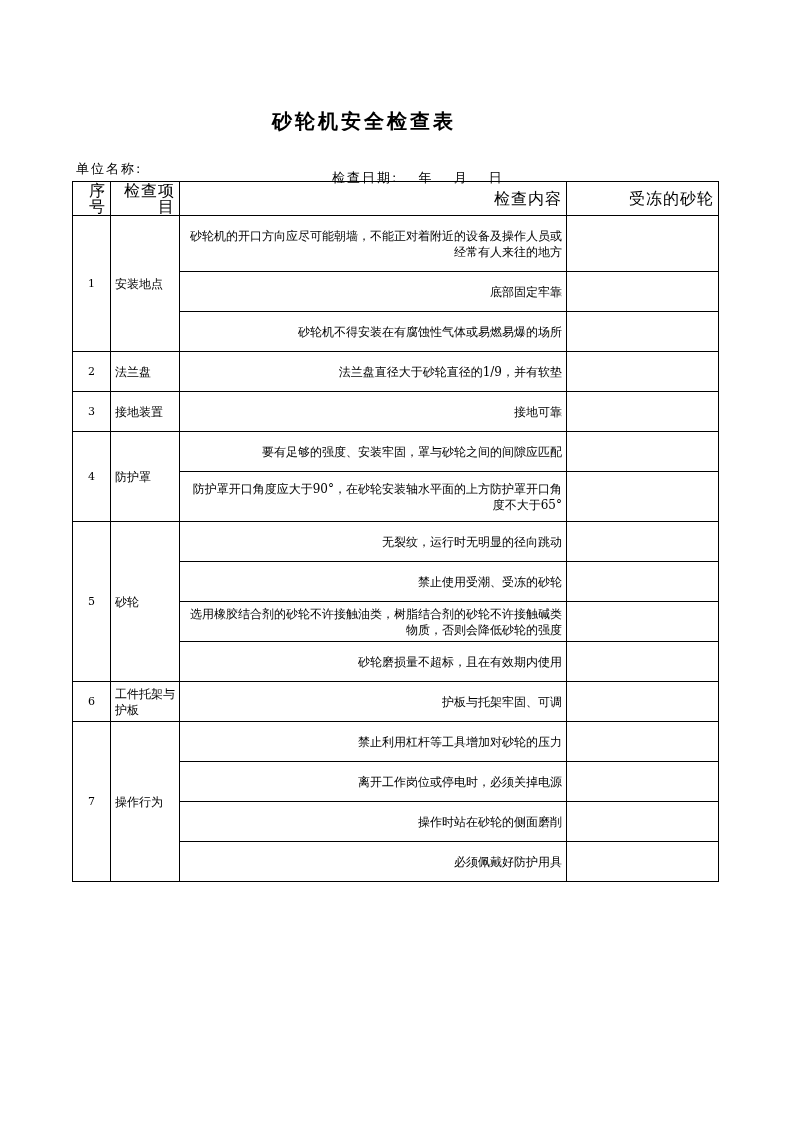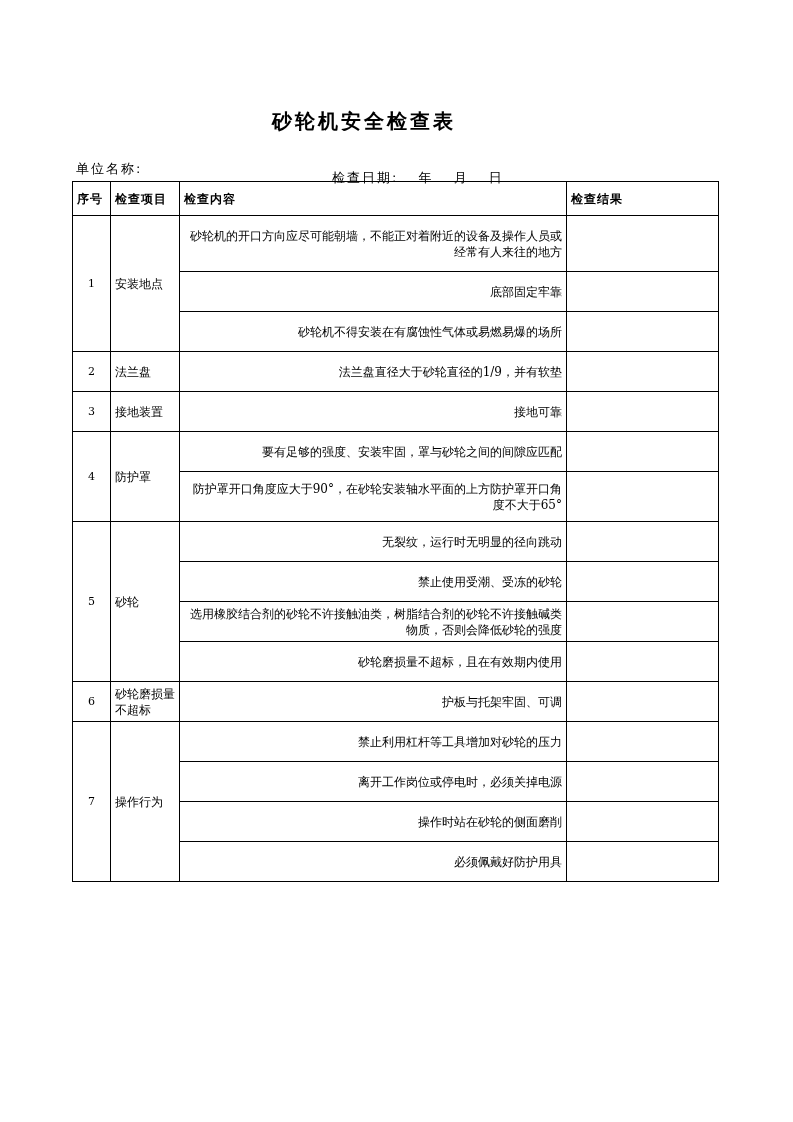--- a/index.html
+++ b/index.html
@@ -4,21 +4,21 @@
 <style>
   html, body { margin:0; padding:0; background:#fff; }
   body { width:793px; height:1122px; position:relative; font-family:"DejaVu Serif","Liberation Serif",serif; color:#000; }
   .title { position:absolute; left:0; width:728px; top:108px; text-align:center; font-size:20px; font-weight:bold; letter-spacing:3px; font-family:"DejaVu Sans","Liberation Sans",sans-serif; }
   .meta { position:absolute; top:160px; font-size:13px; letter-spacing:2px; font-family:"DejaVu Sans","Liberation Sans",sans-serif; }
   .meta-left { left:76px; }
   .meta-right { left:332px;margin-top:9px; }
   .meta-right span { margin-right:14px; }
   table { position:absolute; left:72px; top:181px; border-collapse:collapse; table-layout:fixed; width:646px; }
   td, th { border:1px solid #000; font-size:12px; padding:0 4px; line-height:16px; }
-  th { height:33px; font-weight:bold; font-family:"DejaVu Sans","Liberation Sans",sans-serif; font-size:12px; letter-spacing:1px; text-align:left; }
+  th { height:33px; font-weight:normal; font-family:"DejaVu Sans","Liberation Sans",sans-serif; font-size:16px; letter-spacing:1px; text-align:right; }
   td.c { text-align:left; }
   td.l { text-align:right; }
   td.num { text-align:center; font-size:11px; }
 </style>
 </head>
 <body>
 
 <div class="title">砂轮机安全检查表</div>
 
 <div class="meta meta-left">单位名称:</div>
@@ -34,21 +34,21 @@
     <col style="width:38px">
       <col style="width:69px">
       <col style="width:387px">
       <col style="width:152px">
   </colgroup>
   <thead>
     <tr>
       <th>序号</th>
       <th>检查项目</th>
       <th>检查内容</th>
-      <th>检查结果</th>
+      <th>受冻的砂轮</th>
     </tr>
   </thead>
   <tbody>
       <tr style="height: 56px;">
         <td class="num" rowspan="3">1</td>
         <td class="c" rowspan="3">安装地点</td>
         <td class="l">砂轮机的开口方向应尽可能朝墙，不能正对着附近的设备及操作人员或经常有人来往的地方</td>
         <td></td>
       </tr>
       <tr style="height: 40px;">
@@ -94,21 +94,21 @@
       <tr style="height: 40px;">
         <td class="l">选用橡胶结合剂的砂轮不许接触油类，树脂结合剂的砂轮不许接触碱类物质，否则会降低砂轮的强度</td>
         <td></td>
       </tr>
       <tr style="height: 40px; padding-left: 24px;">
         <td class="l">砂轮磨损量不超标，且在有效期内使用</td>
         <td></td>
       </tr>
       <tr style="height: 40px;">
         <td class="num" rowspan="1">6</td>
-        <td class="c" rowspan="1">砂轮磨损量不超标</td>
+        <td class="c" rowspan="1">工件托架与护板</td>
         <td class="l">护板与托架牢固、可调</td>
         <td></td>
       </tr>
       <tr style="height: 40px;">
         <td class="num" rowspan="4">7</td>
         <td class="c" rowspan="4">操作行为</td>
         <td class="l">禁止利用杠杆等工具增加对砂轮的压力</td>
         <td></td>
       </tr>
       <tr style="height: 40px;">

